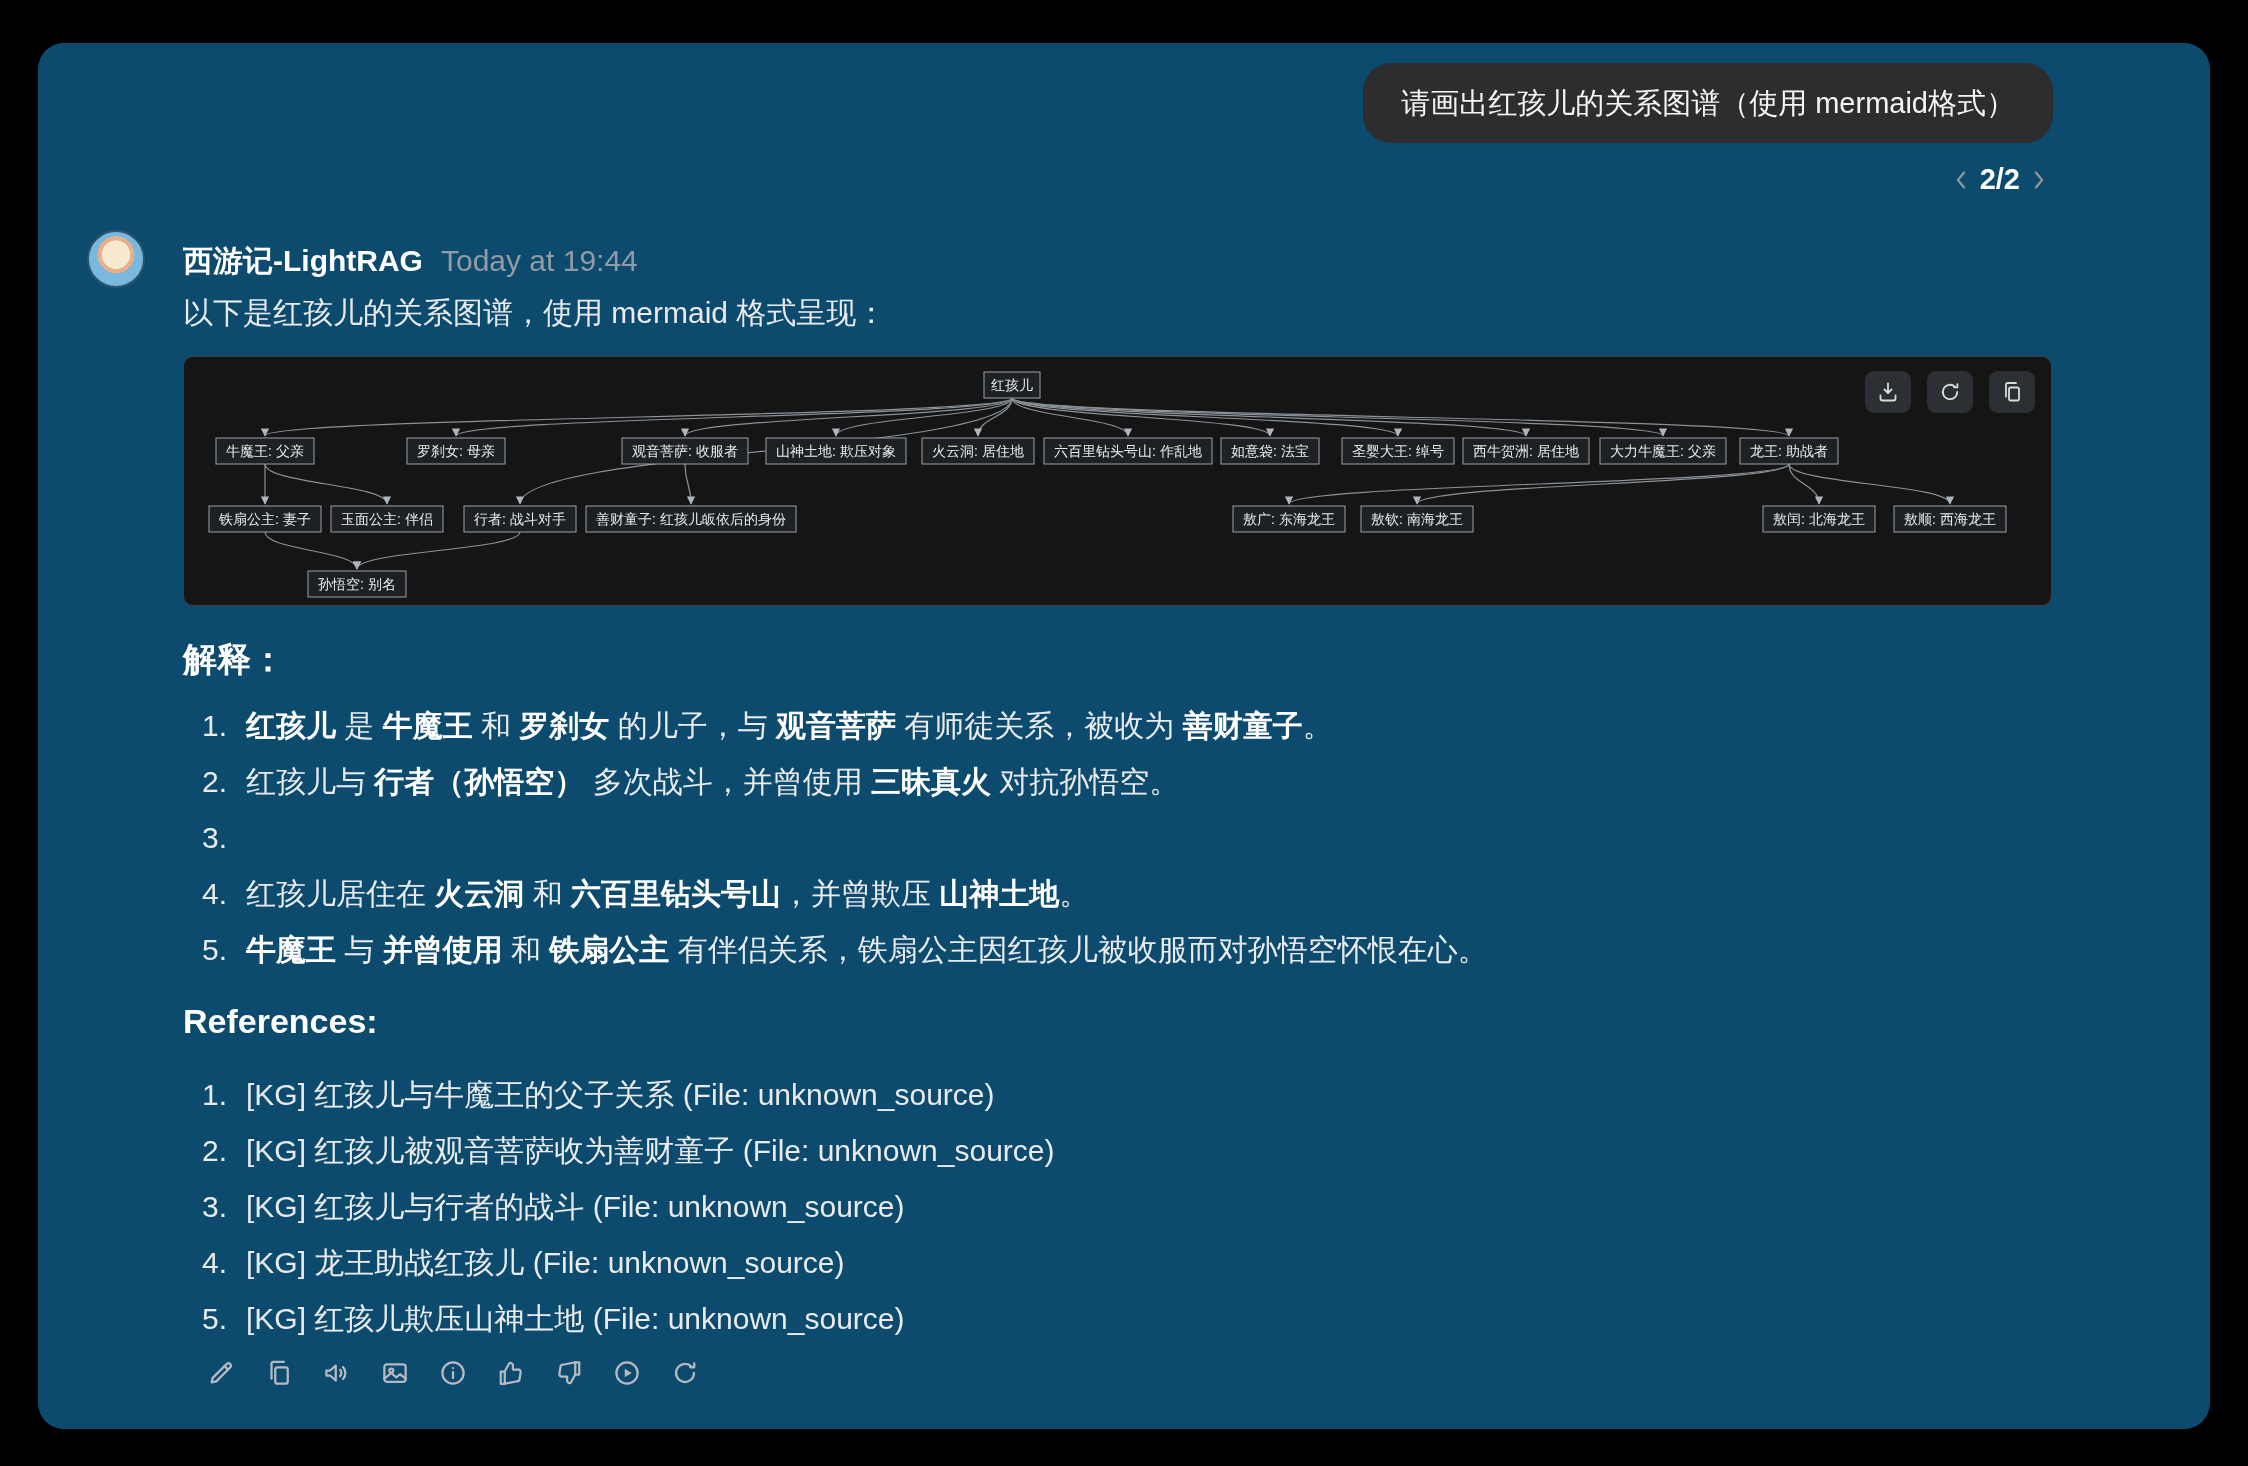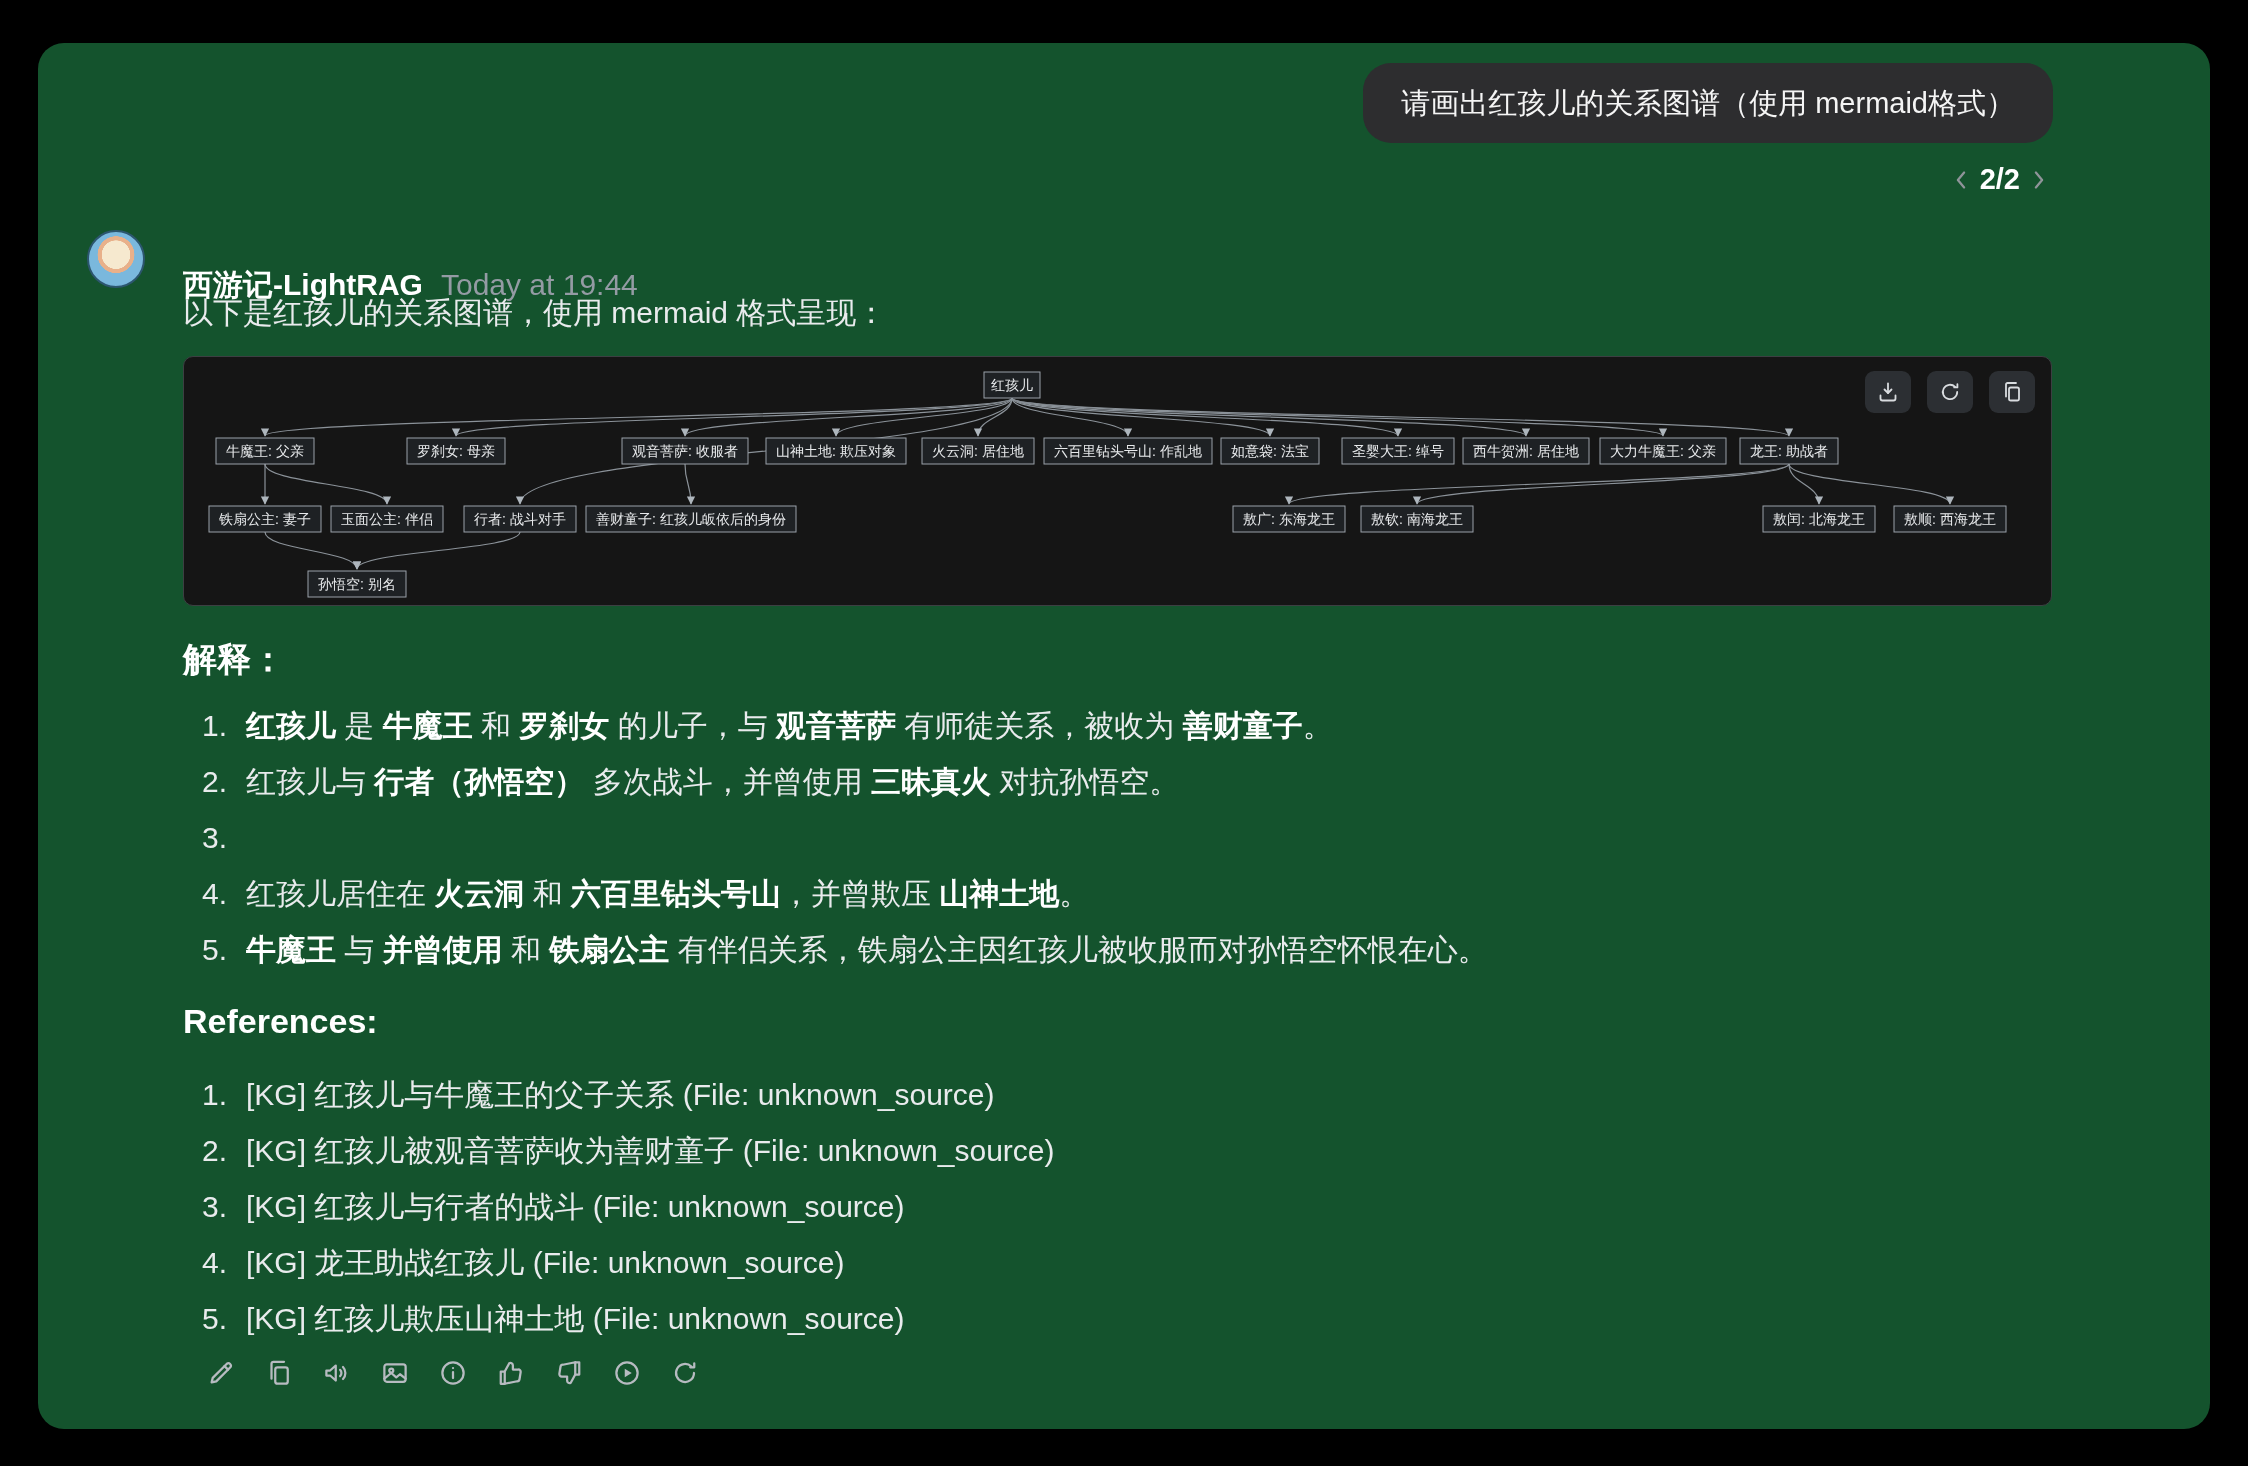--- a/index.html
+++ b/index.html
@@ -1,30 +1,30 @@
 <!DOCTYPE html>
 <html><head>
 <meta charset="utf-8">
 <style>
   *{margin:0;padding:0;box-sizing:border-box;}
   html,body{width:2248px;height:1466px;background:#000;font-family:"Liberation Sans","DejaVu Sans",sans-serif;position:relative;overflow:hidden;}
-  .app{position:absolute;left:38px;top:43px;width:2172px;height:1386px;background:#14532d;border-radius:26px;overflow:hidden;}
+  .app{position:absolute;left:38px;top:43px;width:2172px;height:1386px;background:#0c4a6e;border-radius:26px;overflow:hidden;}
 
   .user-bubble{position:absolute;top:20px;right:157px;height:80px;line-height:80px;padding:0 38px;
     background:#2d2d2f;border-radius:28px;color:#f5f5f5;font-size:29px;white-space:nowrap;}
 
   .pager{position:absolute;top:120px;right:156px;display:flex;align-items:center;gap:4px;
     color:#fff;font-size:29px;font-weight:700;}
   .pager .ic{width:30px;height:30px;stroke:#8f9499;}
   .pager-btn{background:none;border:none;cursor:pointer;padding:0;display:flex;}
 
   .avatar{position:absolute;left:49px;top:187px;width:58px;height:58px;border-radius:50%;
     background:radial-gradient(circle at 50% 42%, #f6e9cf 0 34%, #e8b08a 35% 44%, #7ab8dd 45% 72%, #3d79a8 100%);
     border:2px solid #2c566e;cursor:pointer;}
-  .bot-header{position:absolute;left:145px;top:198px;display:flex;align-items:baseline;gap:18px;margin-top:24px;}
+  .bot-header{position:absolute;left:145px;top:198px;display:flex;align-items:baseline;gap:18px;}
   .bot-name{font-size:30px;font-weight:700;color:#ffffff;}
   .timestamp{font-size:30px;color:#949ba4;}
 
   .intro{position:absolute;left:145px;top:250px;font-size:30px;color:#e9ebed;}
 
   .diagram{position:absolute;left:145px;top:313px;width:1869px;height:250px;
     border:1px solid #3c3f42;border-radius:10px;background:#151515;}
   .diagram-toolbar{position:absolute;top:14px;right:16px;display:flex;gap:16px;z-index:2;}
   .dbtn{width:46px;height:42px;background:#2c2f33;border:none;border-radius:9px;
     display:flex;align-items:center;justify-content:center;cursor:pointer;}

